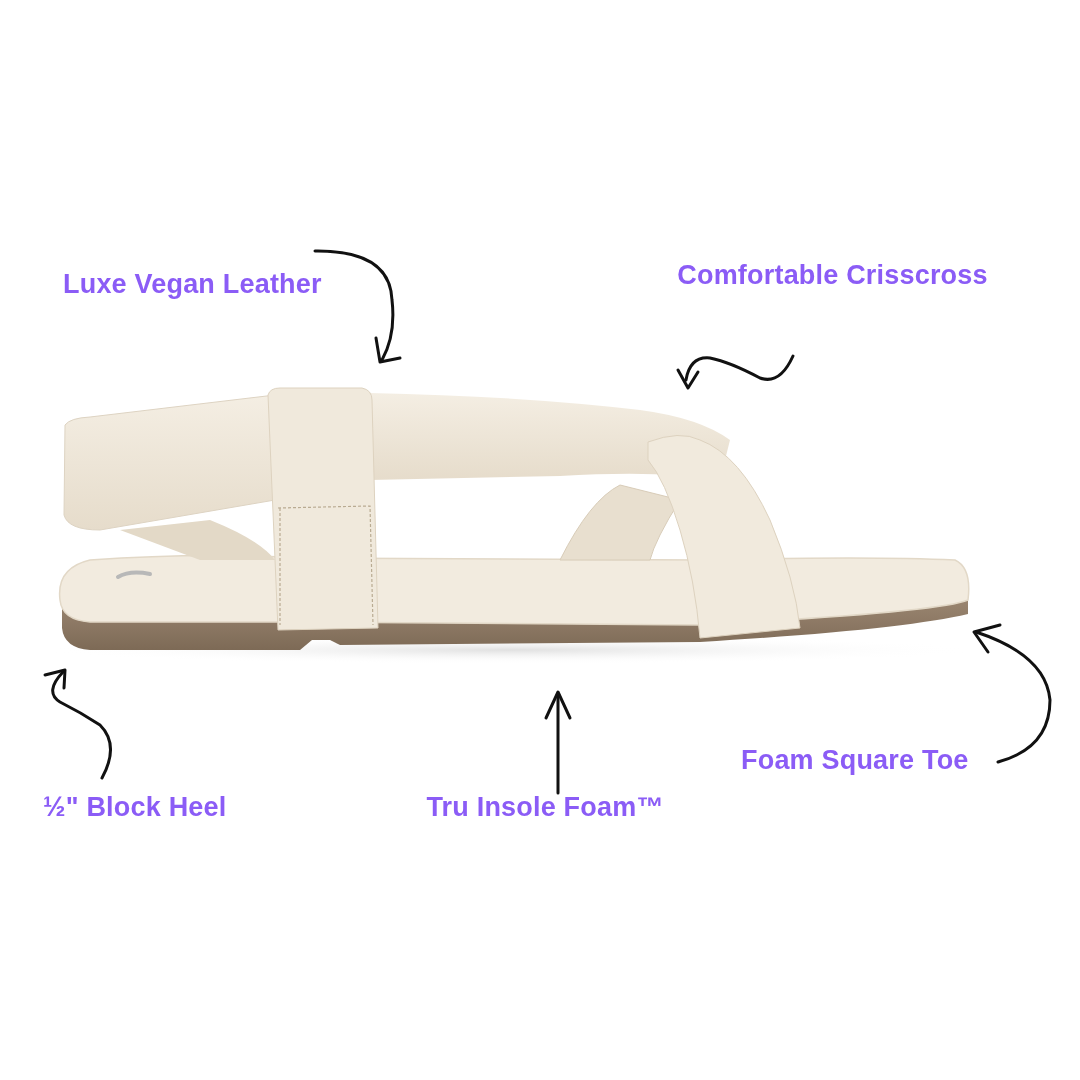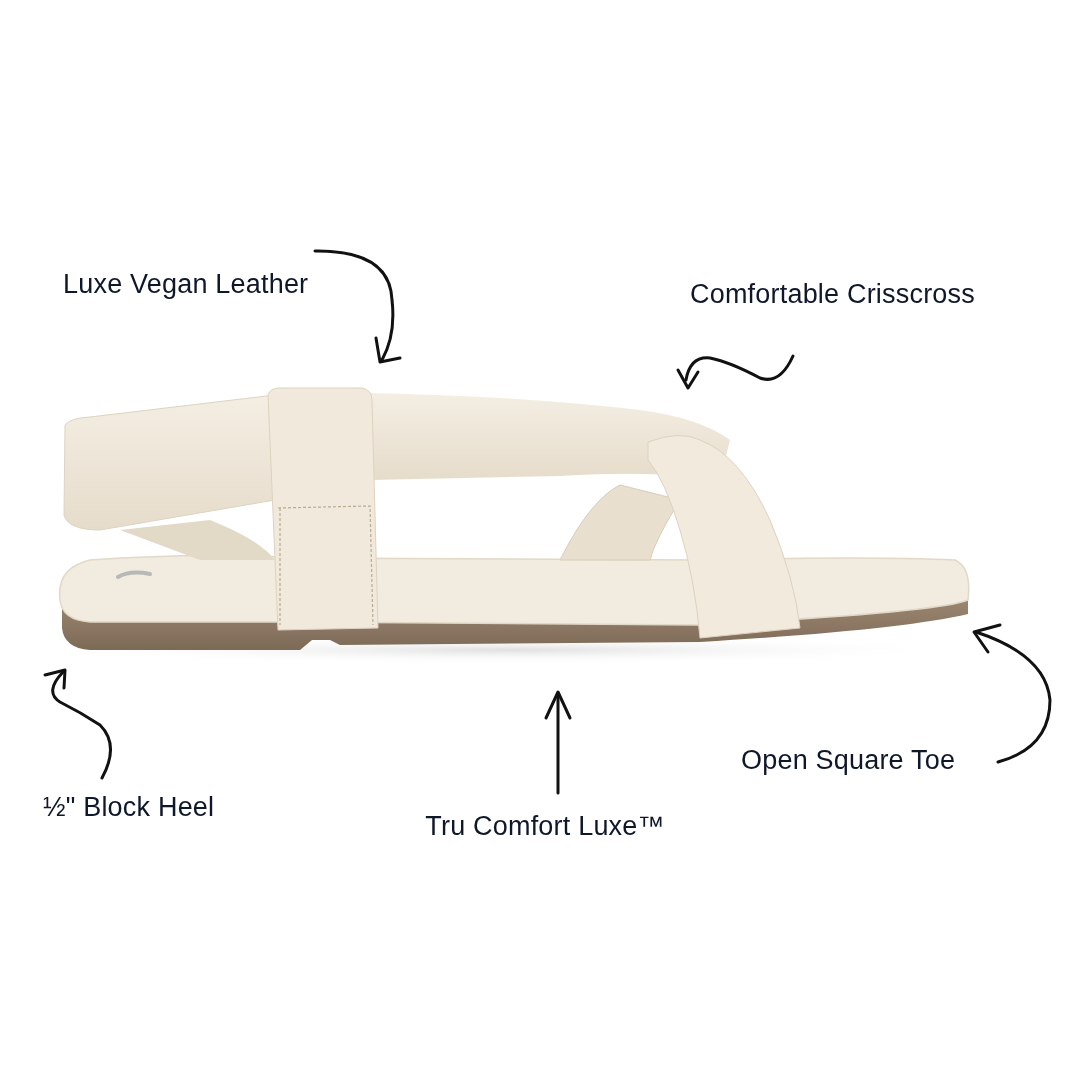--- a/index.html
+++ b/index.html
@@ -1,18 +1,18 @@
 <!DOCTYPE html>
 <html><head>
 <meta charset="utf-8">
 <style>
   html,body{margin:0;padding:0;background:#ffffff;}
   body{width:1080px;height:1080px;position:relative;overflow:hidden;font-family:"Liberation Sans", sans-serif;}
-  .label{position:absolute;font-weight:normal;color:#0f172a;font-size:27px;line-height:36px;letter-spacing:0.2px;white-space:nowrap;}
-  .center{text-align:center;margin-top:19px;}
+  .label{position:absolute;font-weight:bold;color:#8b5cf6;font-size:27px;line-height:36px;letter-spacing:0.2px;white-space:nowrap;}
+  .center{text-align:center;}
   svg{position:absolute;left:0;top:0;}
 </style>
 </head>
 <body>
 
 <svg width="1080" height="1080" viewBox="0 0 1080 1080">
   <defs>
     <linearGradient id="strapGrad" x1="0" y1="0" x2="0" y2="1">
       <stop offset="0" stop-color="#f4eee3"></stop>
       <stop offset="1" stop-color="#e6dccb"></stop>
@@ -70,16 +70,16 @@
 
 <div class="label" style="left:63px;top:266px;">Luxe Vegan Leather</div>
 
 <div class="label center" style="left:650px;top:257px;width:365px;">
   <div>Comfortable Crisscross</div>
 </div>
 
 <div class="label" style="left:43px;top:789px;">½" Block Heel</div>
 
 <div class="label center" style="left:395px;top:789px;width:300px;">
-  <div>Tru Comfort Luxe™</div>
+  <div>Tru Insole Foam™</div>
 </div>
 
-<div class="label" style="left:741px;top:742px;">Open Square Toe</div>
+<div class="label" style="left:741px;top:742px;">Foam Square Toe</div>
 
 </body></html>

